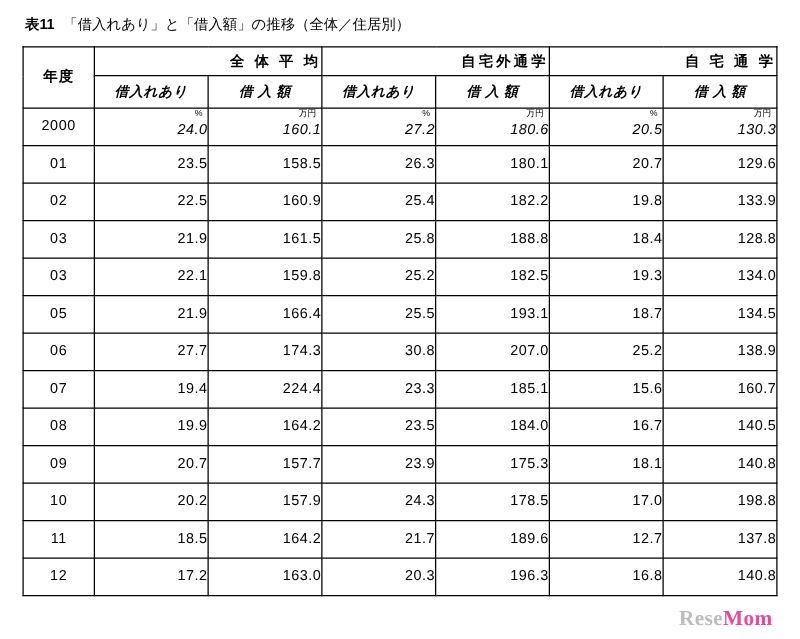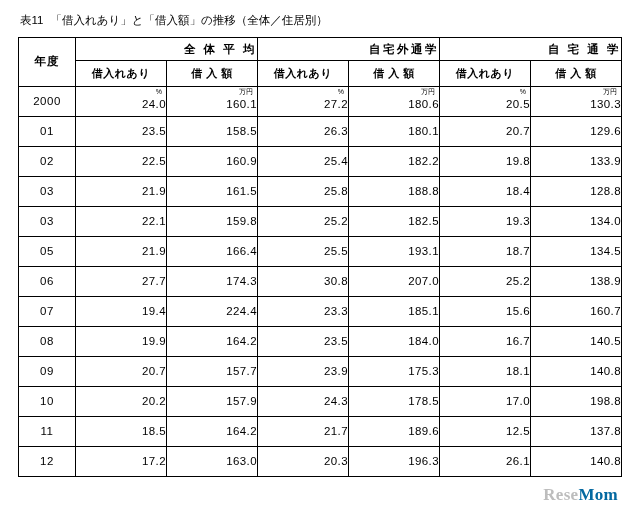--- a/index.html
+++ b/index.html
@@ -24,21 +24,21 @@
   }
   .caption {
     display: flex;
     align-items: baseline;
     font-size: 11.5px;
     line-height: 1.2;
     margin: 0 0 9px 2px;
     white-space: nowrap;
   }
   .caption .cap-no {
-    font-weight: normal;
+    font-weight: bold;
     font-size: 11.5px;
     margin-right: 7px;
     letter-spacing: 0px;
   }
   .caption .cap-title {
     font-weight: normal;
     font-size: 11.5px;
     letter-spacing: 0px;
   }
   table.main {
@@ -66,20 +66,21 @@
   .hdr-group {
     text-align: right;
     font-size: 11.5px;
     height: 22px;
     letter-spacing: 2.5px;
   }
   .hdr-sub {
     font-size: 11px;
     height: 24px;
     letter-spacing: 0.5px;
+    font-style: italic;
   }
   .grp-sep {
     border-left: 1.4px solid #000 !important;
   }
   td.year {
     text-align: center;
     height: 29px;
     font-size: 11.5px;
     letter-spacing: 0.5px;
   }
@@ -101,32 +102,33 @@
     position: absolute;
     right: 4px;
     top: 1px;
     font-size: 7px;
     letter-spacing: 0;
     line-height: 1;
   }
   .val-line {
     display: block;
     padding-top: 5px;
+    font-style: italic;
   }
   .watermark {
     position: absolute;
     right: 22px;
     bottom: 6px;
     font-size: 17px;
     font-weight: bold;
     color: #bdbdbd;
     letter-spacing: 0.3px;
     font-family: "Liberation Serif", serif;
   }
-  .watermark .rm-red { color: #0369a1; }
+  .watermark .rm-red { color: #ec4899; }
 </style>
 </head>
 <body>
 
 <div class="page">
 
   <div class="caption">
     <span class="cap-no">表11</span>
     <span class="cap-title">「借入れあり」と「借入額」の推移（全体／住居別）</span>
   </div>
@@ -265,30 +267,30 @@
           <td class="num">178.5</td>
           <td class="num grp-sep">17.0</td>
           <td class="num">198.8</td>
         </tr>
         <tr>
           <td class="year">11</td>
           <td class="num grp-sep">18.5</td>
           <td class="num">164.2</td>
           <td class="num grp-sep">21.7</td>
           <td class="num">189.6</td>
-          <td class="num grp-sep">12.5</td>
+          <td class="num grp-sep">12.7</td>
           <td class="num">137.8</td>
         </tr>
         <tr>
           <td class="year">12</td>
           <td class="num grp-sep">17.2</td>
           <td class="num">163.0</td>
           <td class="num grp-sep">20.3</td>
           <td class="num">196.3</td>
-          <td class="num grp-sep">26.1</td>
+          <td class="num grp-sep">16.8</td>
           <td class="num">140.8</td>
         </tr>
       </tbody>
   </table>
 
   <div class="watermark">
     <span>Rese</span><span class="rm-red">Mom</span>
   </div>
 
 </div>

